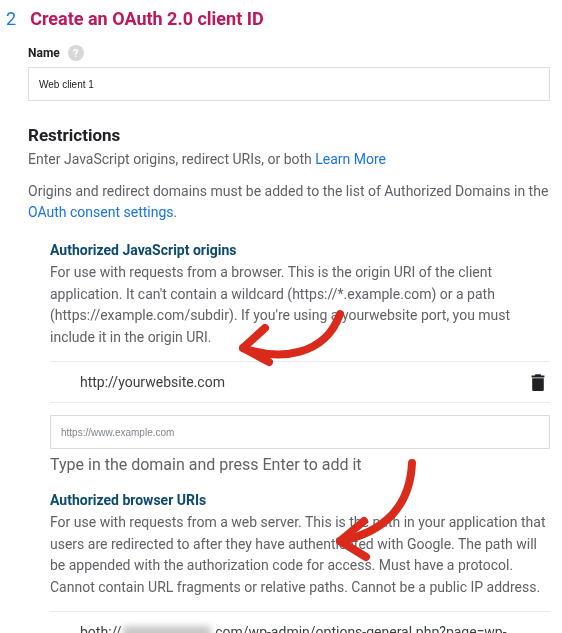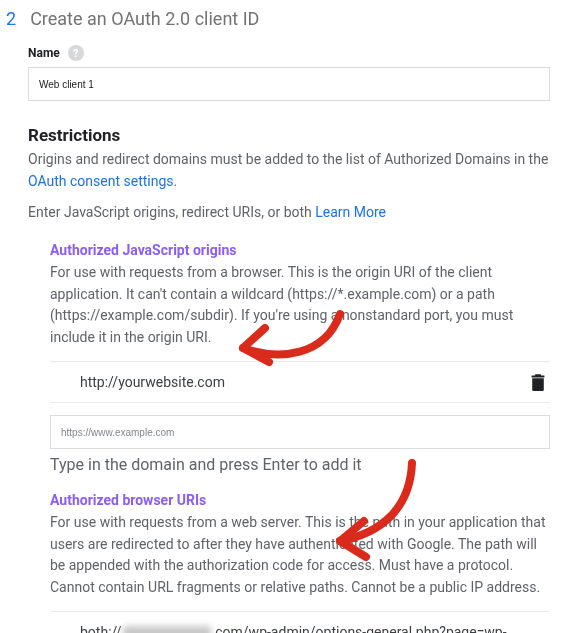--- a/index.html
+++ b/index.html
@@ -18,22 +18,22 @@
     gap: 14px;
     padding-left: 6px;
   }
   .step-num {
     font-size: 18px;
     color: #1a73e8;
     font-weight: 400;
   }
   .step-title {
     font-size: 18px;
-    color: #737373;
-    font-weight: 400;
+    color: #be185d;
+    font-weight: 700;
   }
   .section {
     padding-left: 28px;
     padding-right: 12px;
   }
   .label-row {
     display: flex;
     align-items: center;
     gap: 8px;
     margin-top: 16px;
@@ -79,21 +79,21 @@
   }
   .body-text + .body-text { margin-top: 10px; }
   .link { color: #1a73e8; text-decoration: none; }
   .subsection {
     padding-left: 22px;
     margin-top: 18px;
   }
   .sub-heading {
     font-size: 14px;
     font-weight: 700;
-    color: #8b5cf6;
+    color: #0c4a6e;
   }
   .divider {
     border: none;
     border-top: 1px solid #e8eaed;
     margin: 12px 0 0 0;
   }
   .entry-row {
     display: flex;
     align-items: center;
     justify-content: space-between;
@@ -145,30 +145,30 @@
   <div class="section">
 
     <div class="label-row">
       <span class="label">Name</span>
       <span class="help-icon">?</span>
     </div>
     <input type="text" class="input-box" value="Web client 1" style="">
 
     <div class="restrictions-heading">Restrictions</div>
     <div class="body-text">
+      <span>Enter JavaScript origins, redirect URIs, or both </span><a href="#" class="link">Learn More</a>
+    </div>
+    <div class="body-text">
       <span>Origins and redirect domains must be added to the list of Authorized Domains in the </span><a href="#" class="link">OAuth consent settings</a><span>.</span>
-    </div>
-    <div class="body-text">
-      <span>Enter JavaScript origins, redirect URIs, or both </span><a href="#" class="link">Learn More</a>
     </div>
 
     
     <div class="subsection">
       <div class="sub-heading">Authorized JavaScript origins</div>
-      <div class="body-text">For use with requests from a browser. This is the origin URI of the client application. It can't contain a wildcard (https://*.example.com) or a path (https://example.com/subdir). If you're using a nonstandard port, you must include it in the origin URI.</div>
+      <div class="body-text">For use with requests from a browser. This is the origin URI of the client application. It can't contain a wildcard (https://*.example.com) or a path (https://example.com/subdir). If you're using a yourwebsite port, you must include it in the origin URI.</div>
       <hr class="divider">
 
       <div class="entry-row">
         <span class="entry-text">http://yourwebsite.com</span>
         <span class="trash-icon">
           <svg width="16" height="18" viewBox="0 0 24 28" fill="#202124">
               <path d="M3 8h18v18a2 2 0 0 1-2 2H5a2 2 0 0 1-2-2V8zm5-6h8l1 2h5v3H2V4h5l1-2z"></path>
             </svg>
         </span>
       </div>

